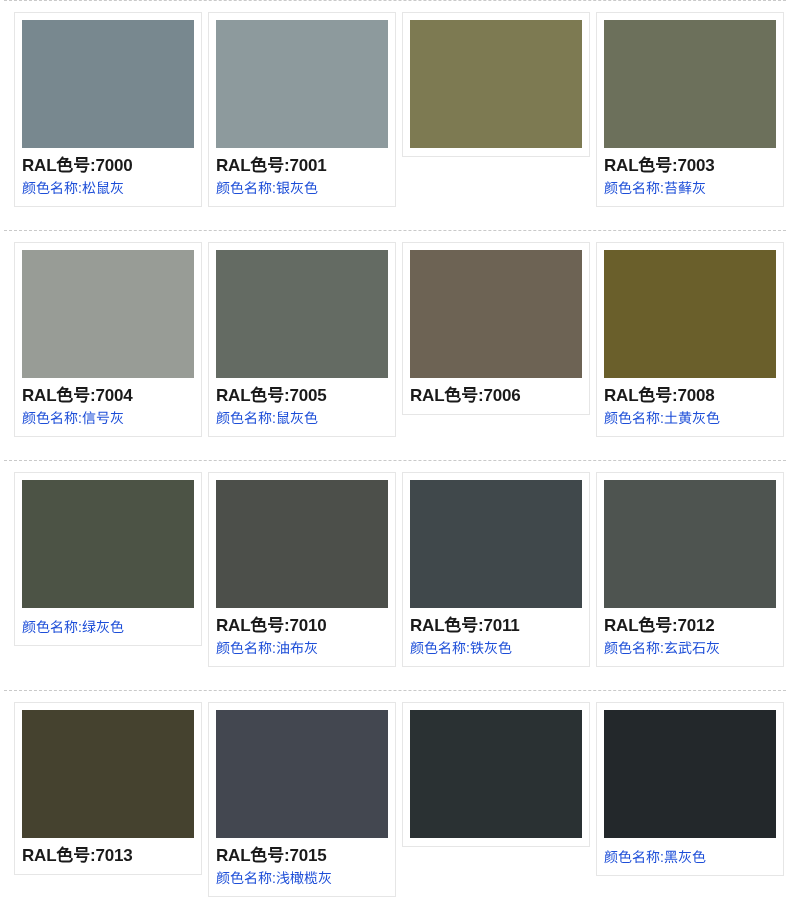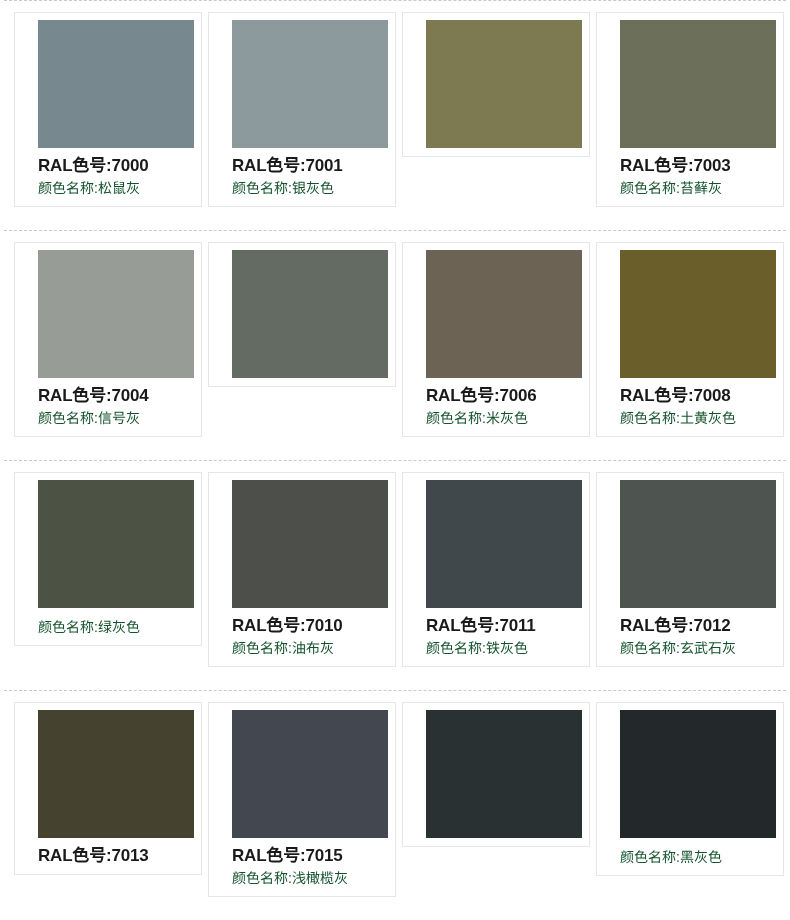--- a/index.html
+++ b/index.html
@@ -40,21 +40,21 @@
     top: 0;
     height: 0;
     border-top: 1px dashed #c9c9c9;
   }
   .cell {
     width: 188px;
     margin: 12px 0 0 6px;
     box-sizing: border-box;
     background: #ffffff;
     border: 1px solid #e6e6e6;
-    padding: 7px 7px 8px 23px;
+    padding: 7px 7px 8px 7px;
     display: flex;
     flex-direction: column;
     justify-content: flex-end;
   }
   .cell:first-child {
     margin-left: 8px;
   }
   .swatch {
     width: 100%;
     height: 128px;
@@ -67,21 +67,21 @@
     font-size: 17px;
     font-weight: bold;
     color: #1a1a1a;
     line-height: 1.25;
     letter-spacing: -0.2px;
     white-space: nowrap;
   }
   .cname {
     font-size: 14px;
     font-weight: normal;
-    color: #14532d;
+    color: #1d4ed8;
     line-height: 1.35;
     padding-top: 3px;
     white-space: nowrap;
   }
 </style>
 </head>
 <body>
 
 <div class="sheet">
   <div class="row">
@@ -113,26 +113,29 @@
   <div class="row">
       <div class="cell">
         <div class="swatch" style="background-color: rgb(152, 156, 150);"></div>
         <div class="meta">
           <div class="code">RAL色号:7004</div>
           <div class="cname">颜色名称:信号灰</div>
         </div>
       </div>
       <div class="cell">
         <div class="swatch" style="background-color: rgb(100, 107, 99);"></div>
+        <div class="meta">
+          <div class="code">RAL色号:7005</div>
+          <div class="cname">颜色名称:鼠灰色</div>
+        </div>
       </div>
       <div class="cell">
         <div class="swatch" style="background-color: rgb(109, 99, 84);"></div>
         <div class="meta">
           <div class="code">RAL色号:7006</div>
-          <div class="cname">颜色名称:米灰色</div>
         </div>
       </div>
       <div class="cell">
         <div class="swatch" style="background-color: rgb(106, 95, 43);"></div>
         <div class="meta">
           <div class="code">RAL色号:7008</div>
           <div class="cname">颜色名称:土黄灰色</div>
         </div>
       </div>
     </div>

